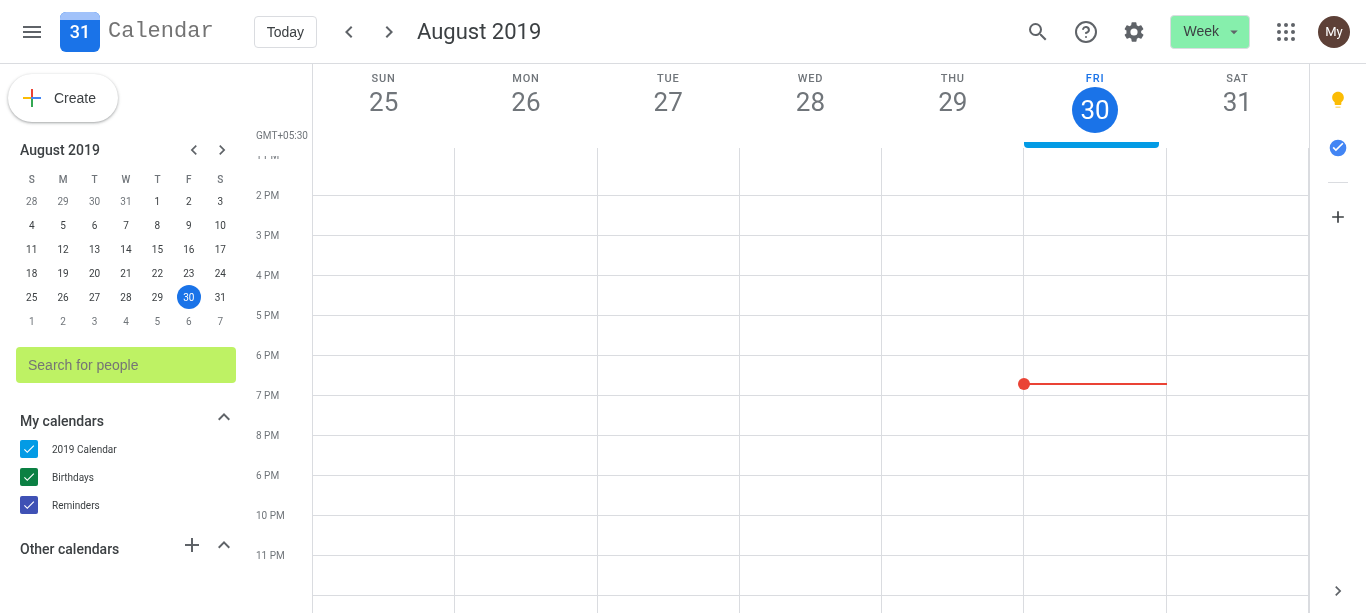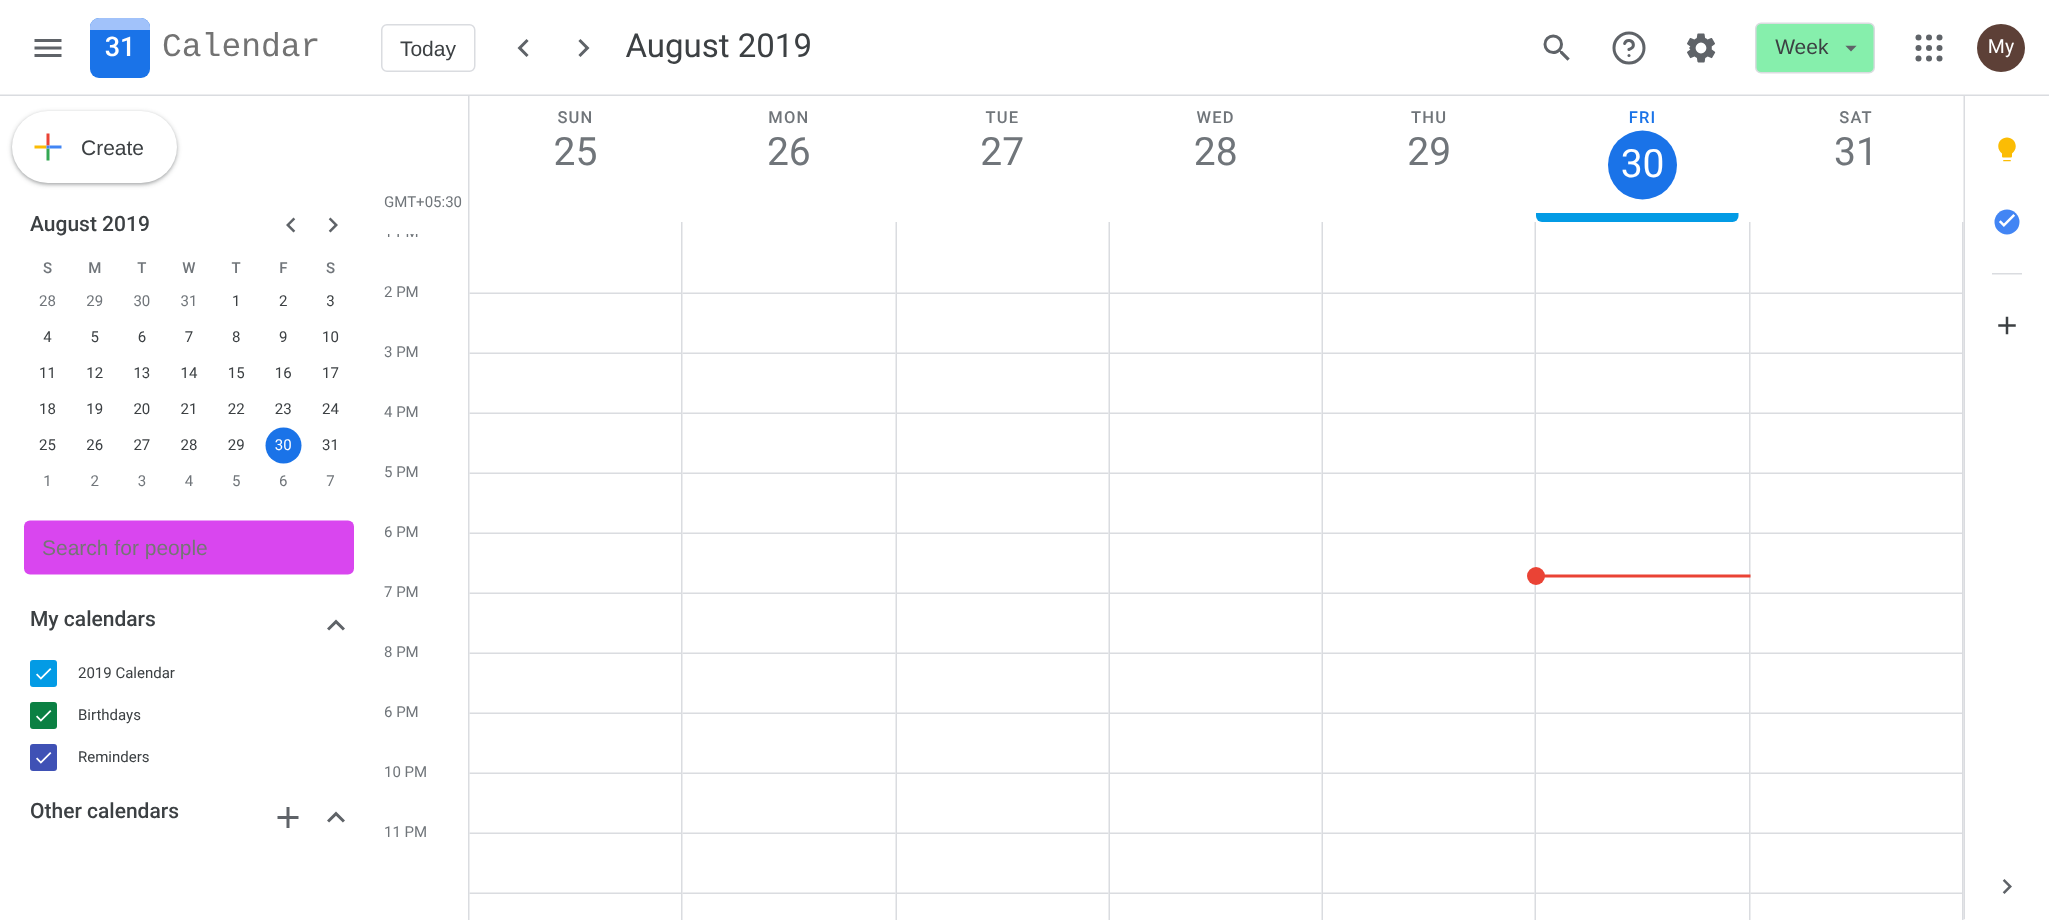--- a/index.html
+++ b/index.html
@@ -30,23 +30,23 @@
 .mini-nav { display: flex; }
 .mini-nav div { padding: 4px; cursor: pointer; color: #5f6368; border-radius: 50%; }
 .mini-grid { display: grid; grid-template-columns: repeat(7, 1fr); text-align: center; font-size: 10px; color: #70757a; padding: 0 4px; }
 .mini-dow { padding: 4px 0; font-weight: 500; }
 .mini-day { padding: 0; font-size: 10px; cursor: pointer; color: #3c4043; }
 .mini-day span { display: inline-flex; width: 24px; height: 24px; align-items: center; justify-content: center; border-radius: 50%; }
 .mini-day.muted { color: #70757a; }
 .mini-day.today span { background: #1a73e8; color: #fff; }
 
 .search-people { margin: 14px 4px 16px 4px; }
-.search-people input { width: 100%; border: none; background: #d946ef; border-radius: 4px; padding: 10px 12px; font-size: 14px; outline: none; color: #3c4043; }
-
-.cal-section-head { display: flex; align-items: flex-start; justify-content: space-between; padding: 6px 4px 6px 8px; cursor: pointer; }
+.search-people input { width: 100%; border: none; background: #bef264; border-radius: 4px; padding: 10px 12px; font-size: 14px; outline: none; color: #3c4043; }
+
+.cal-section-head { display: flex; align-items: flex-end; justify-content: space-between; padding: 6px 4px 6px 8px; cursor: pointer; }
 .cal-section-head span { font-size: 14px; font-weight: 500; color: #3c4043; }
 .cal-section-head .icons { display: flex; align-items: center; color: #5f6368; }
 .cal-item { display: flex; align-items: center; padding: 5px 8px; cursor: pointer; }
 .cal-check { width: 18px; height: 18px; border-radius: 2px; display: flex; align-items: center; justify-content: center; margin-right: 14px; }
 .cal-label { font-size: 10px; color: #3c4043; }
 
 .main { flex: 1; display: flex; border-right: 1px solid #dadce0; }
 .time-col { width: 56px; }
 .day-headers { display: flex; border-left: 1px solid #dadce0; height: 84px; }
 .day-head { flex: 1; text-align: center; padding-top: 8px; border-right: 1px solid transparent; }

